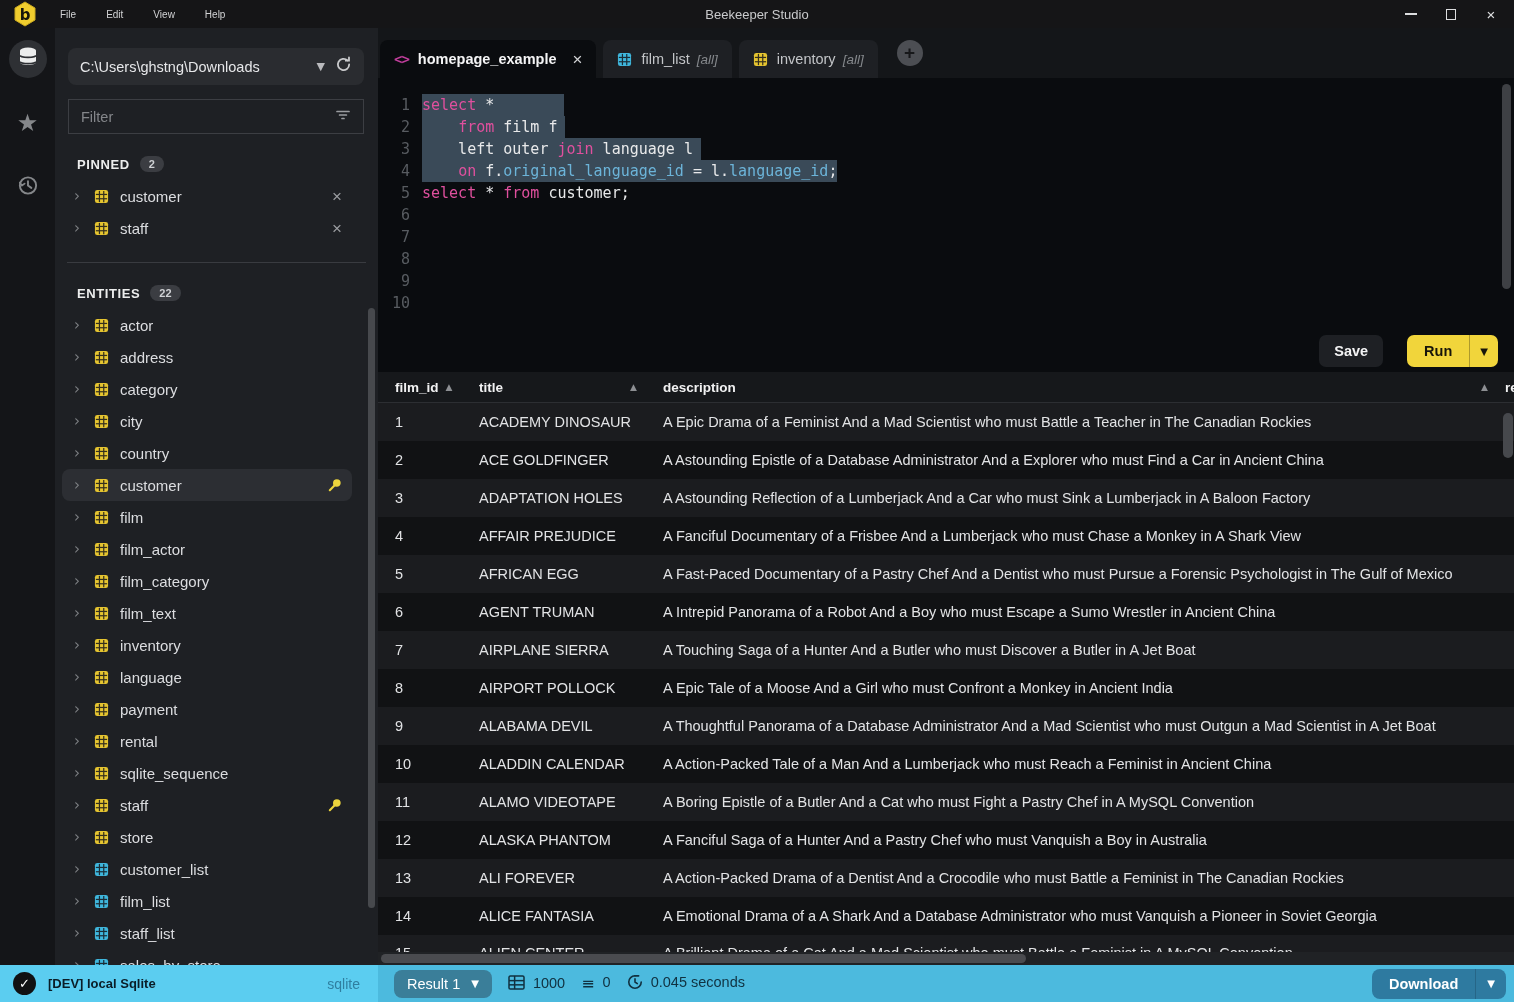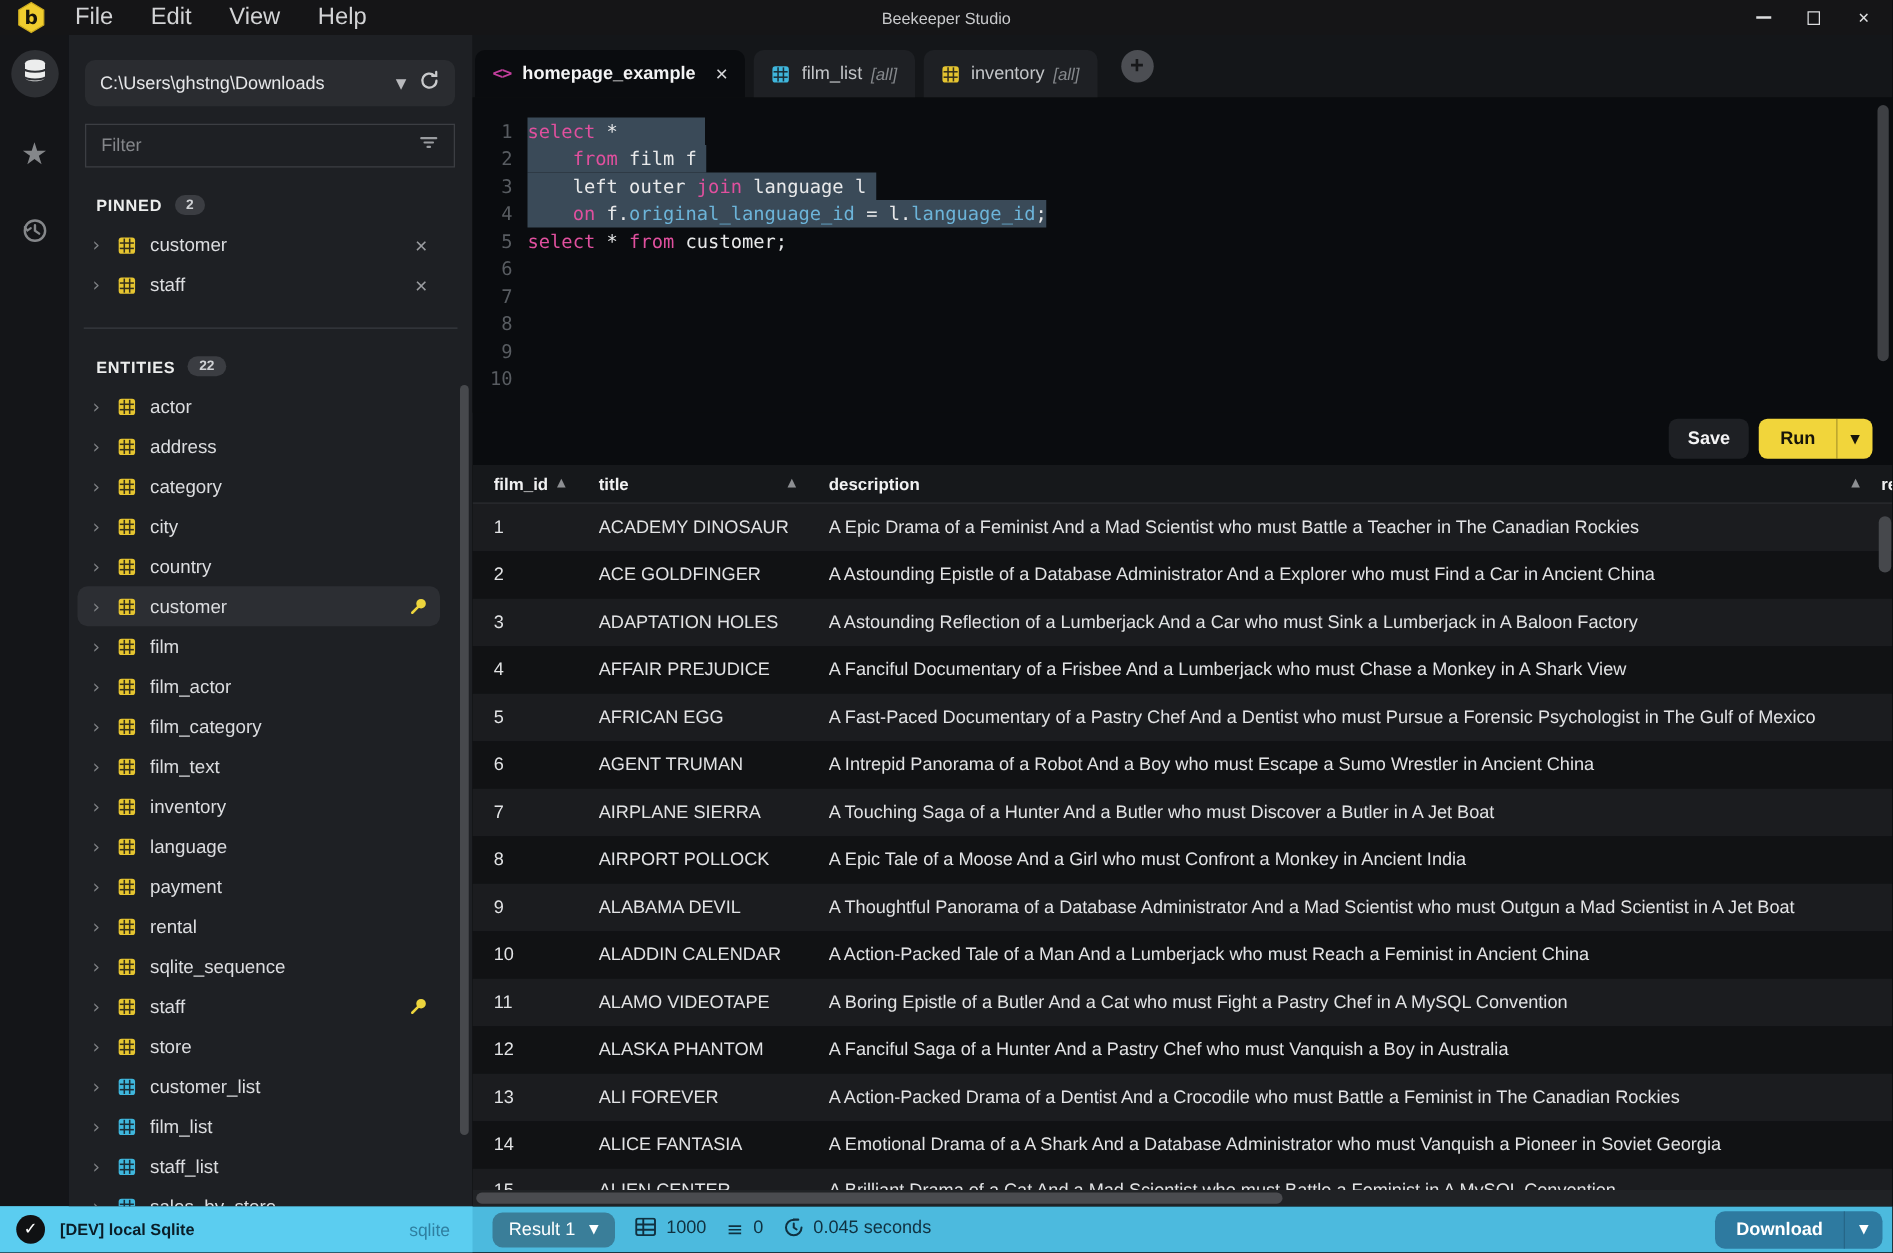--- a/index.html
+++ b/index.html
@@ -3,21 +3,21 @@
 <meta charset="utf-8">
 <style>
   * { margin:0; padding:0; box-sizing:border-box; }
   html,body { width:1514px; height:1002px; overflow:hidden; background:#0b0d10;
               font-family:"Liberation Sans", sans-serif; }
 
   
   .titlebar { height:28px; background:#151517; display:flex; align-items:center; position:relative; }
   .logo { margin-left:12px; display:flex; }
   .menus { display:flex; margin-left:22px; gap:30px; }
-  .menu-item { color:#d2d3d5; font-size:19px; cursor:default; }
+  .menu-item { color:#d2d3d5; font-size:10px; cursor:default; }
   .tb-title { position:absolute; left:50%; transform:translateX(-50%); color:#c9cacc; font-size:13px; }
   .win-controls { margin-left:auto; display:flex; align-items:center; gap:26px; margin-right:16px; }
   .wc { color:#e0e1e3; font-size:15px; display:flex; align-items:center; justify-content:center; width:14px; height:14px; }
   .min-glyph { width:12px; height:2px; background:#dcdddf; display:block; }
   .max-glyph { width:10px; height:11px; border:1.6px solid #dcdddf; display:block; }
 
   
   .app { display:flex; height:937px; }
 
   
@@ -74,21 +74,21 @@
             font-family:"DejaVu Sans Mono", monospace; font-size:15px; }
   .gutter div, .code-line { height:22px; line-height:22px; }
   .code { margin-left:6px; flex:1; }
   .code-line { font-family:"DejaVu Sans Mono", monospace; font-size:15px; color:#e8e9ea; white-space:pre; }
   .tok-kw { color:#e0509e; }
   .tok-var { color:#6cb4d9; }
   .sel { background:#3a4a58; display:inline-block; }
   .ed-scroll { position:absolute; right:3px; top:6px; width:9px; height:205px; background:#3e4044; border-radius:5px; }
 
   
-  .actions { height:42px; display:flex; justify-content:flex-end; align-items:center; gap:8px; padding-right:16px; background:#0a0c0f; }
+  .actions { height:42px; display:flex; justify-content:flex-end; align-items:center; gap:24px; padding-right:16px; background:#0a0c0f; }
   .btn-save { background:#1e2024; color:#f4f4f5; font-weight:bold; font-size:14.5px; border:none;
               border-radius:7px; padding:8px 15px; }
   .btn-run { background:#f1d53b; color:#17150a; font-weight:bold; font-size:14.5px; border-radius:7px;
              display:flex; align-items:stretch; overflow:hidden; }
   .run-main { padding:8px 17px; }
   .run-caret { padding:8px 10px; border-left:1px solid rgba(0,0,0,.28); font-size:10px; display:flex; align-items:center;
                font-family:"DejaVu Sans", sans-serif; }
 
   
   .results { flex:1; background:#131417; display:flex; flex-direction:column; position:relative; overflow:hidden; }

